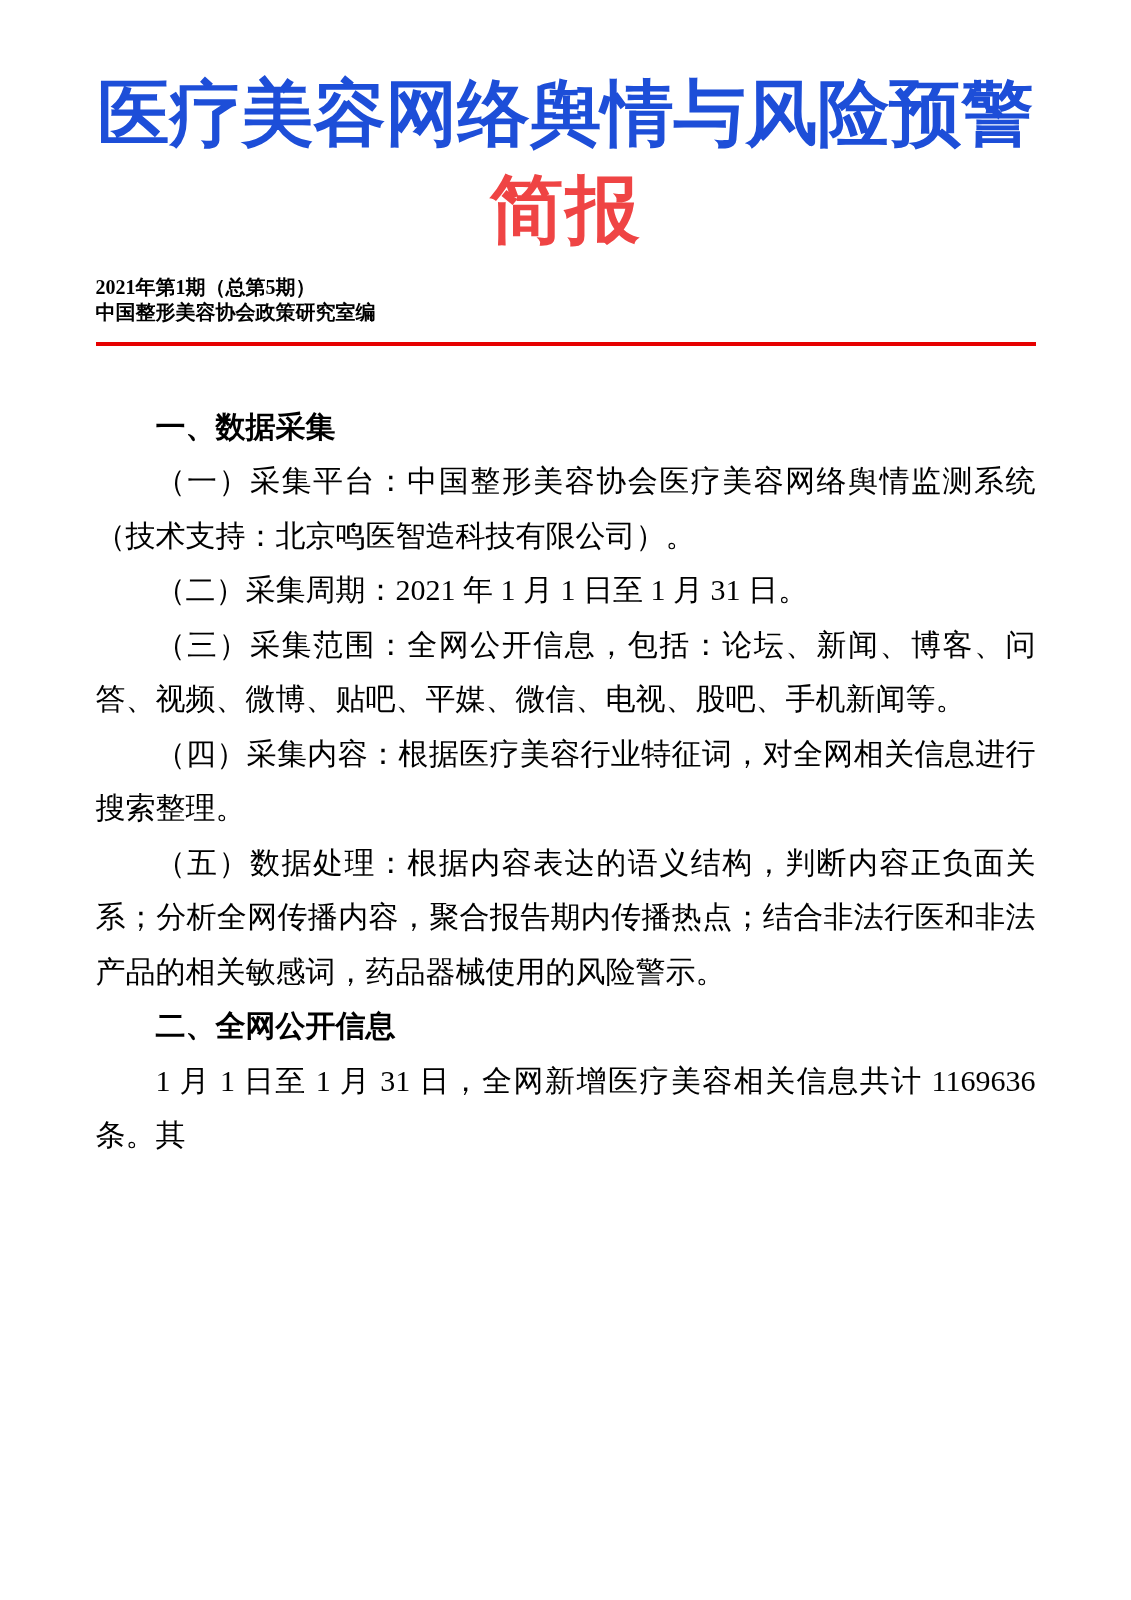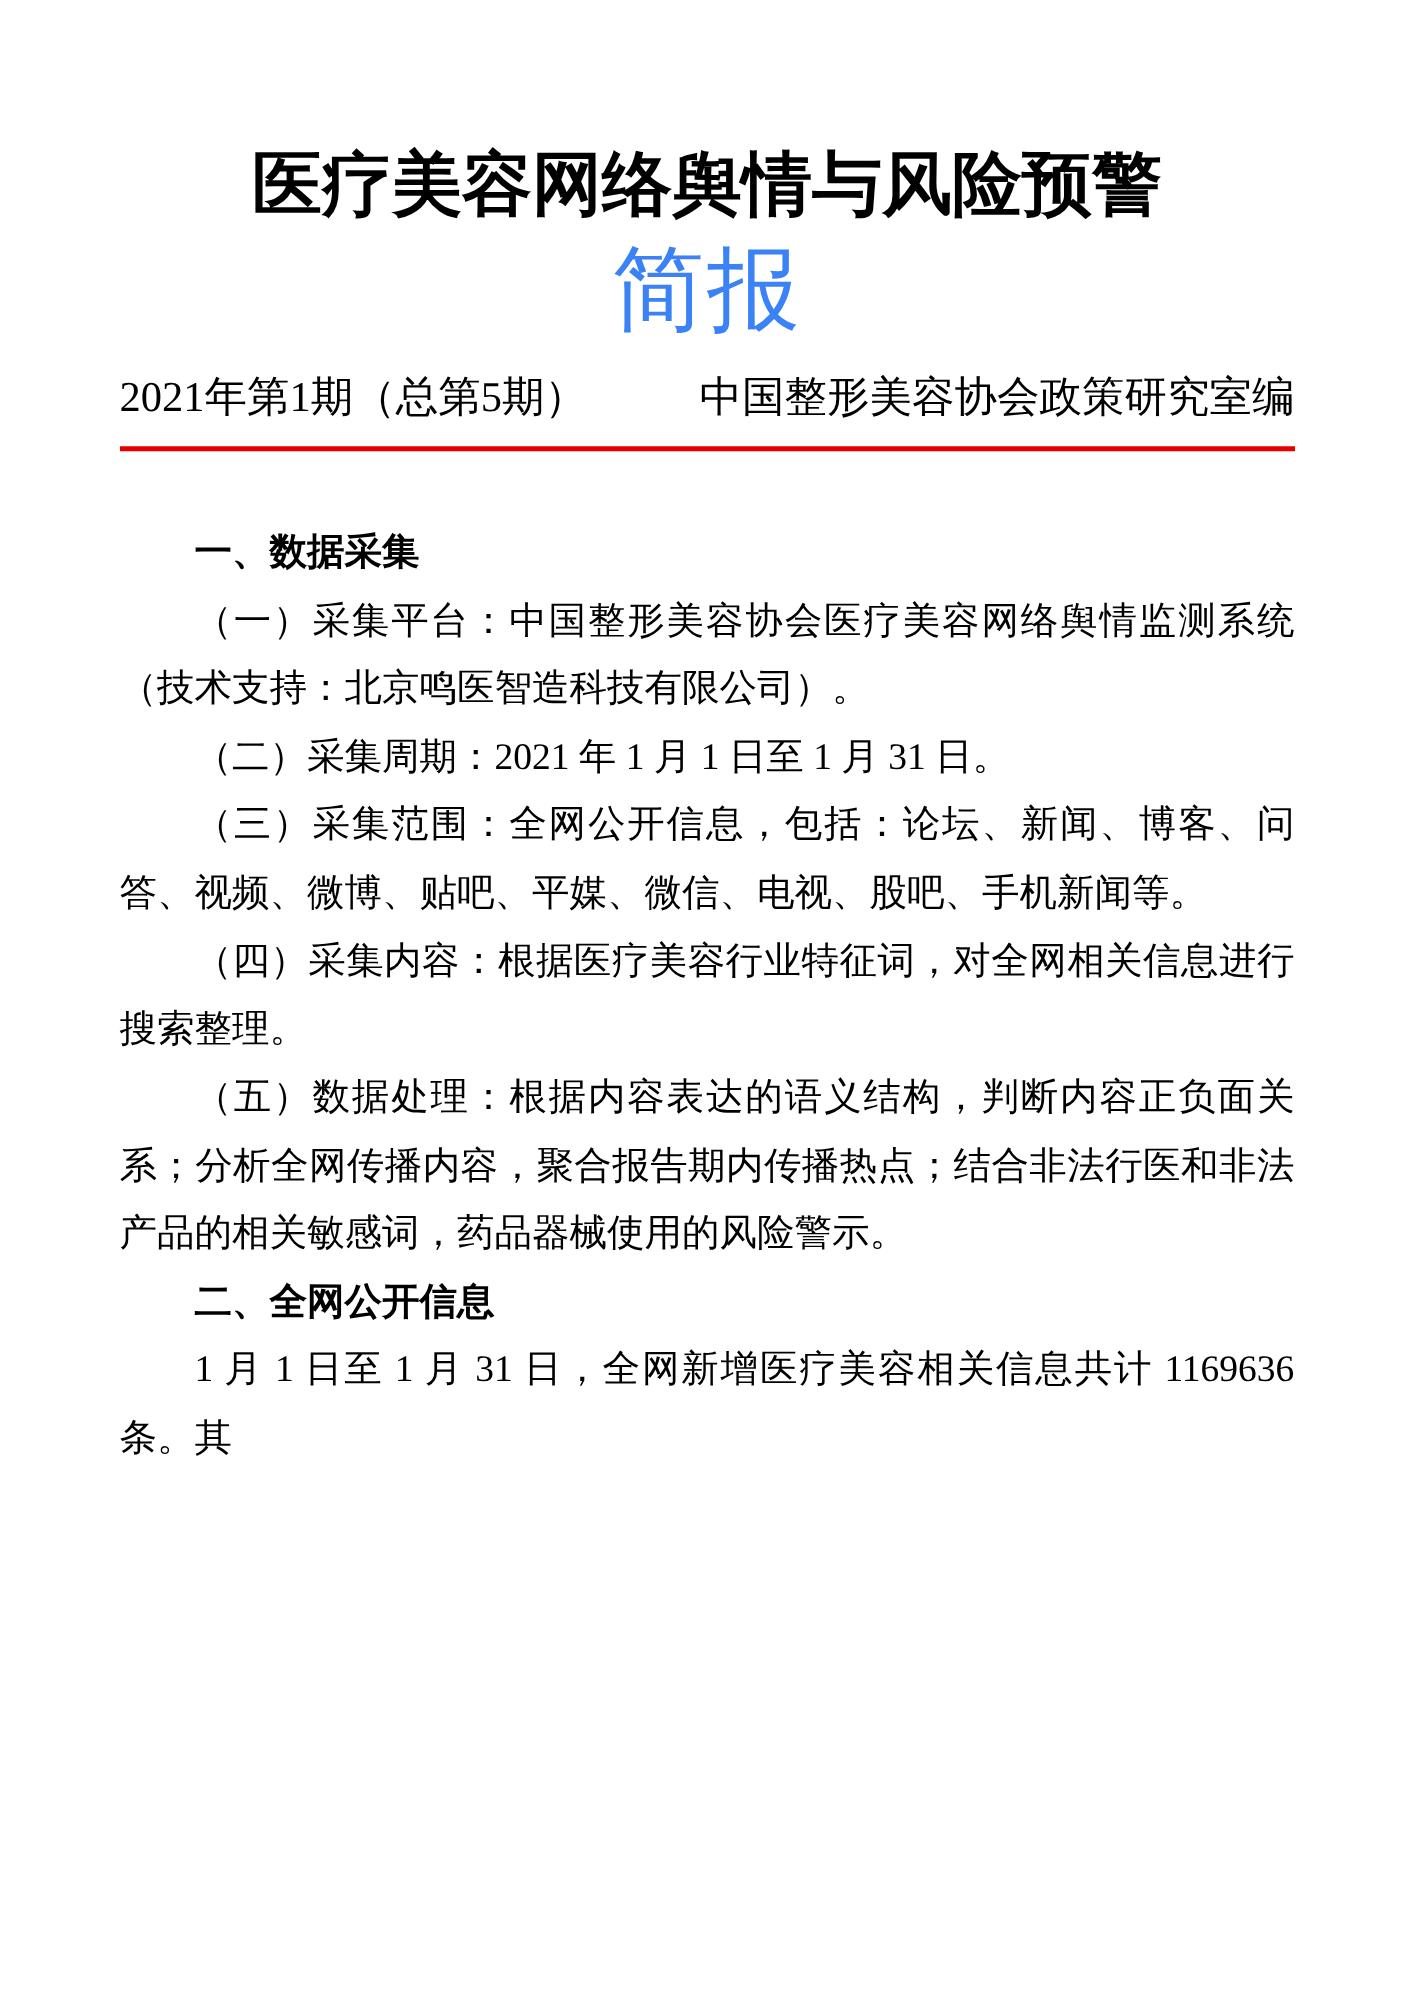--- a/index.html
+++ b/index.html
@@ -6,46 +6,47 @@
   .page{
     position:relative;
     width:1131px;height:1600px;
     background:#ffffff;
     font-family:"Liberation Serif","DejaVu Serif",serif;
     color:#000000;
     overflow:hidden;
   }
   .title-line1{
     margin:0;
-    padding-top:112px;
+    padding-top:68px;
     text-align:center;
-    color:#000000;
+    color:#1d4ed8;
     font-weight:bold;
-    font-size:56px;
+    font-size:72px;
     line-height:1.3;
     letter-spacing:0px;
   }
   .title-line2{
     margin:6px 0 0 0;
     text-align:center;
-    color:#3b82f6;
-    font-weight:normal;
+    color:#ef4444;
+    font-weight:bold;
     font-size:74px;
     line-height:1.15;
     letter-spacing:2px;
   }
   .issue-row{
     width:940px;
     margin:22px auto 0 auto;
     display:flex;
     justify-content:space-between;
     align-items:baseline;
-    font-weight:normal;
-    font-size:34px;
+    font-weight:bold;
+    font-size:20px;
     line-height:1.25;
+    flex-direction:column;
   }
   .rule{
     width:940px;
     height:4px;
     background:#e60000;
     margin:17px auto 0 auto;
   }
   .content{
     width:940px;
     margin:54px auto 0 auto;

